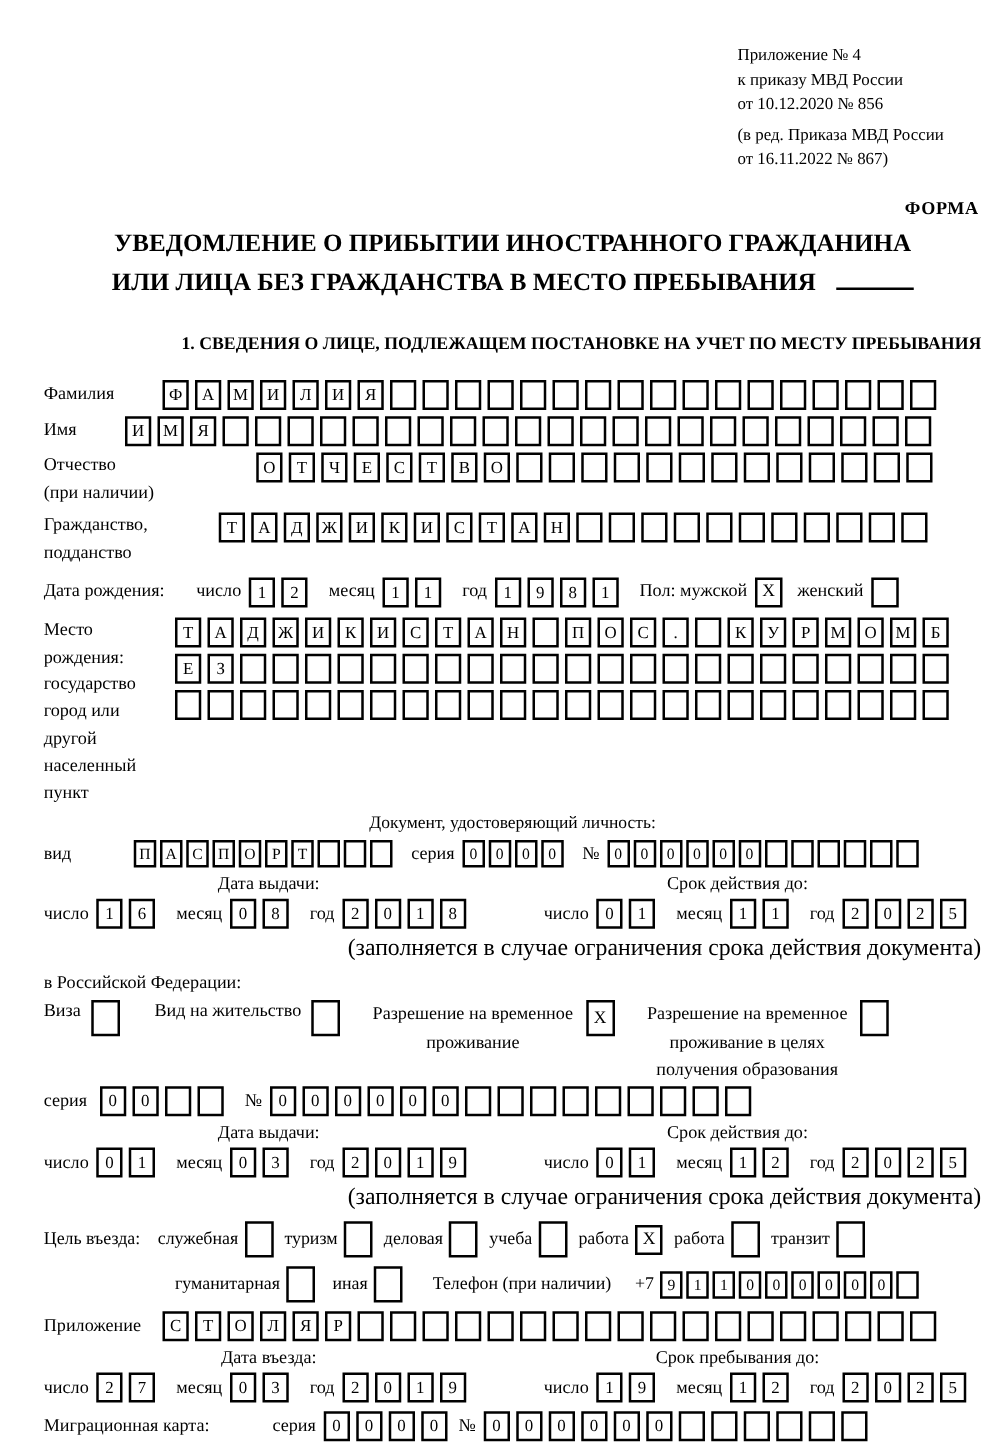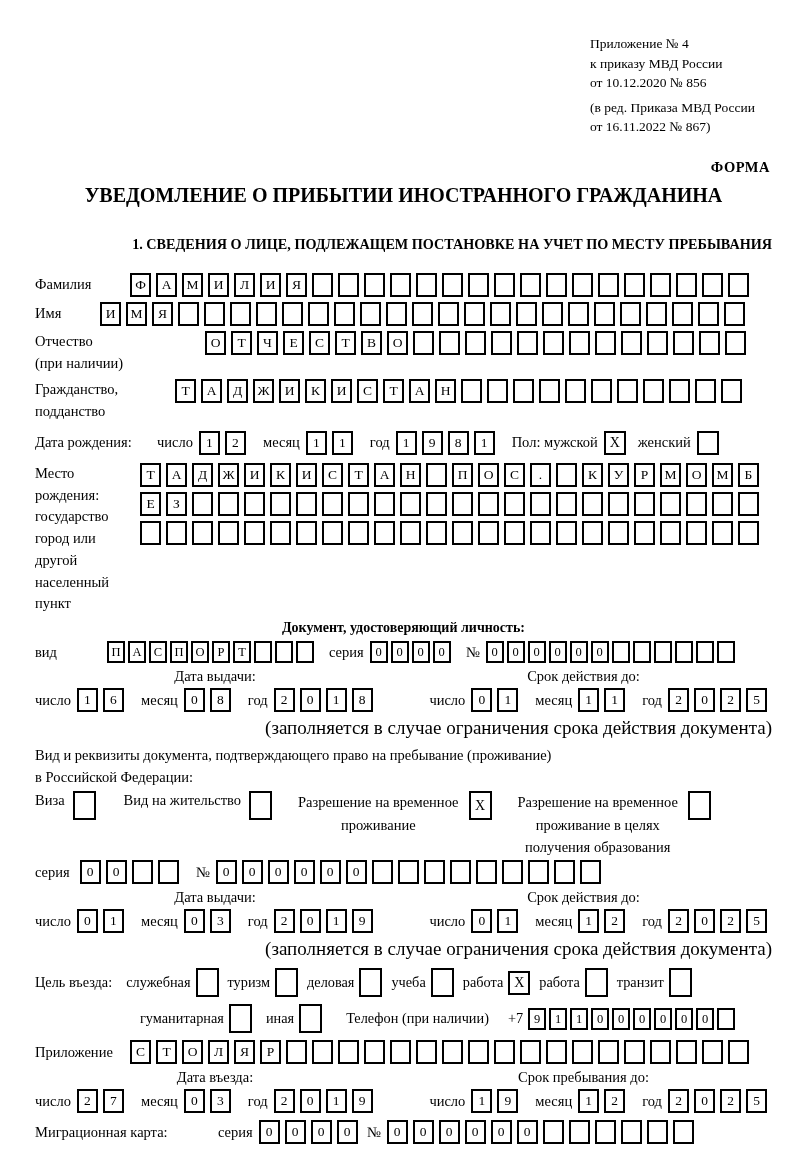--- a/index.html
+++ b/index.html
@@ -1,18 +1,18 @@
 <!DOCTYPE html>
 <html><head>
 <meta charset="utf-8">
 <style>
   html,body{margin:0;padding:0;background:#fff;}
   .page{
     width:800px;height:1163px;box-sizing:border-box;
-    padding:34px 28px 0 35px;
+    padding:34px 15px 0 35px;
     font-family:"Liberation Serif","DejaVu Serif",serif;
     color:#000;background:#fff;overflow:hidden;position:relative;
   }
   
   .appendix{margin-left:555px;font-size:13.5px;line-height:1.45;}
   .appendix-note{margin-top:5px;}
   .forma{margin-top:22px;text-align:right;font-weight:bold;font-size:14.5px;letter-spacing:.5px;padding-right:2px;}
   
   .title{margin-top:4px;text-align:center;font-weight:bold;font-size:20px;line-height:1.55;}
   .title-underline{display:inline-block;width:62px;border-bottom:2px solid #000;margin-left:16px;vertical-align:baseline;}
@@ -30,21 +30,21 @@
   .cbox{display:inline-block;box-sizing:border-box;width:21px;height:24px;border:2px solid #000;
         margin-right:5px;text-align:center;font-size:13.5px;line-height:20px;background:#fff;}
   .boxes.sm .cbox{width:18px;height:22px;line-height:18px;margin-right:3px;font-size:12.5px;}
   .boxcol .boxes{display:flex;margin-bottom:5px;}
   .boxcol .boxes:last-child{margin-bottom:0;}
   
   .chk{display:inline-block;box-sizing:border-box;width:23px;height:29px;border:2px solid #000;
        text-align:center;line-height:25px;font-size:14px;background:#fff;flex-shrink:0;}
   .chk.sq{width:22px;height:24px;line-height:20px;vertical-align:middle;}
   
-  .doc-heading{text-align:center;font-weight:bold;font-size:14px;margin:3px 0 5px 0;}
+  .doc-heading{text-align:center;font-weight:normal;font-size:14px;margin:3px 0 5px 0;}
   
   .dates-head{display:flex;font-size:14.5px;margin:4px 0 3px 0;}
   .dh-left{width:360px;text-align:center;}
   .dh-right{flex:1;text-align:center;}
   .dgroup{display:inline-flex;align-items:center;}
   .dgroup.lhalf{width:360px;}
   .dgroup.rhalf{margin-left:40px;}
   .note{font-size:19px;text-align:right;margin:1px 0 8px 0;}
   .plain{font-size:14.5px;margin-bottom:5px;}
   
@@ -69,20 +69,23 @@
     <div class="appendix-note">
       <div>(в ред. Приказа МВД России</div>
       <div>от 16.11.2022 № 867)</div>
     </div>
   </div>
 
   <div class="forma">ФОРМА</div>
 
   <div class="title">
     <div>УВЕДОМЛЕНИЕ О ПРИБЫТИИ ИНОСТРАННОГО ГРАЖДАНИНА</div>
+    <div>
+      <span>ИЛИ ЛИЦА БЕЗ ГРАЖДАНСТВА В МЕСТО ПРЕБЫВАНИЯ</span><span class="title-underline"></span>
+    </div>
   </div>
 
   <div class="section-heading">1. СВЕДЕНИЯ О ЛИЦЕ, ПОДЛЕЖАЩЕМ ПОСТАНОВКЕ НА УЧЕТ ПО МЕСТУ ПРЕБЫВАНИЯ</div>
 
   <div class="formbody">
 
     <div class="frow">
       <span class="flabel" style="width:95px">Фамилия</span>
       <span class="boxes">
           <span class="cbox">Ф</span>
@@ -396,21 +399,20 @@
         <span class="boxes">
             <span class="cbox">2</span>
             <span class="cbox">0</span>
             <span class="cbox">2</span>
             <span class="cbox">5</span>
           </span>
       </span>
     </div>
     <div class="note">(заполняется в случае ограничения срока действия документа)</div>
 
-    <div class="plain">Вид и реквизиты документа, подтверждающего право на пребывание (проживание)</div>
     <div class="plain">в Российской Федерации:</div>
 
     <div class="opts-row">
       <span class="opt" style="margin-right:28px">
         <span class="opt-label">Виза</span>
         <span class="chk"></span>
       </span>
       <span class="opt" style="margin-right:26px">
         <span class="opt-label">Вид на жительство</span>
         <span class="chk"></span>

